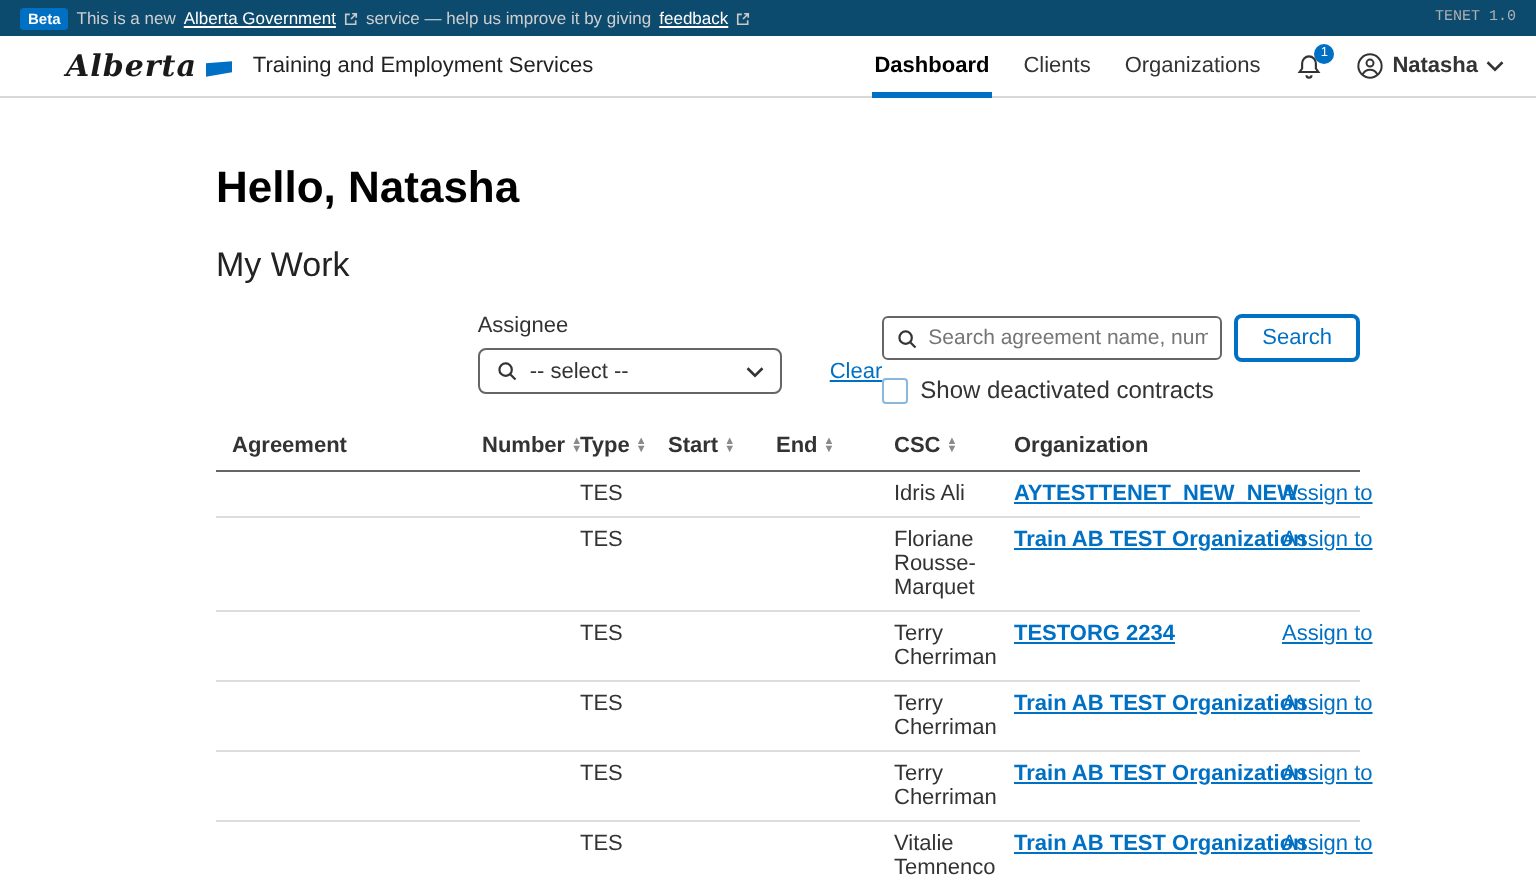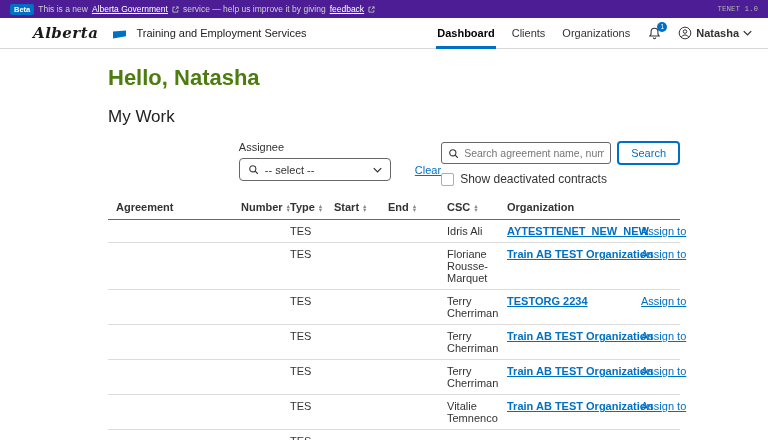--- a/index.html
+++ b/index.html
@@ -1,33 +1,33 @@
 <!DOCTYPE html>
 <html><head>
 <meta charset="utf-8">
 <style>
   * { box-sizing: border-box; margin: 0; padding: 0; }
   html, body { width: 768px; height: 440px; overflow: hidden; background: #fff;
     font-family: "Liberation Sans", sans-serif; color: #333; }
 
   
-  .topbar { height: 18px; background: #4c1d95; color: #cfcfcf; display: flex;
+  .topbar { height: 18px; background: #0c4a6e; color: #cfcfcf; display: flex;
     align-items: center; gap: 4px; padding: 0 10px; font-size: 8.5px; }
   .beta-badge { background: #0070c4; color: #fff; border-radius: 2px;
     padding: 1px 4px; font-size: 7.5px; font-weight: bold; }
   .tb-link { color: #fff; text-decoration: underline; cursor: pointer; }
   .ext-icon { width: 7px; height: 7px; display: inline-block; color: #c9c9c9; }
   .ext-icon svg { width: 7px; height: 7px; display: block; }
   .tb-spacer { flex: 1; }
   .version { color: #b0b0b0; font-size: 7.5px; font-family: Liberation Mono, monospace; }
 
   
   .header { height: 31px; background: #fff; border-bottom: 1px solid #d8d8d8;
     display: flex; align-items: center; padding: 0 16px 0 33px; }
-  .logo { display: flex; align-items: center; gap: 15px; cursor: pointer; }
+  .logo { display: flex; align-items: center; gap: 5px; cursor: pointer; }
   .logo-text { font-family: "DejaVu Serif", serif; font-style: italic;
     font-weight: bold; font-size: 15px; color: #1a1a1a; letter-spacing: 0.5px; }
   .flag-icon { width: 13px; height: 9px; display: inline-block; margin-top: 2px; }
   .app-name { font-size: 11px; margin-left: 10px; color: #222; }
   .nav { margin-left: auto; display: flex; align-items: center; height: 31px; }
   .nav-item { display: flex; align-items: center; height: 31px; padding: 0 1px;
     margin-left: 15px; font-size: 11px; color: #333; cursor: pointer;
     border-bottom: 3px solid transparent; border-top: 3px solid transparent; }
   .nav-item.active { font-weight: bold; color: #000; border-bottom-color: #0070c4; }
   .bell-wrap { position: relative; margin-left: 16px; cursor: pointer; }
@@ -35,21 +35,21 @@
   .badge { position: absolute; top: -4px; right: -5px; min-width: 10px; height: 10px;
     background: #0070c4; color: #fff; font-size: 6.5px; border-radius: 5px;
     display: flex; align-items: center; justify-content: center; padding: 0 2px; }
   .user { display: flex; align-items: center; gap: 4px; margin-left: 16px;
     font-size: 11px; font-weight: bold; cursor: pointer; }
   .user svg.person { width: 14px; height: 14px; }
   .user svg.chev { width: 9px; height: 6px; }
 
   
   .content { margin-left: 108px; width: 572px; }
-  .greeting { font-size: 22px; font-weight: bold; color: #4d7c0f; margin-top: 16px; }
+  .greeting { font-size: 22px; font-weight: bold; color: #000000; margin-top: 32px; }
   .section-title { font-size: 17px; font-weight: 400; color: #222; margin-top: 16px; }
 
   .filters { display: flex; justify-content: flex-end; align-items: flex-start;
     margin-top: 14px; }
   .assignee-label { font-size: 11px; color: #333; margin-bottom: 5px; }
   .select-row { display: flex; align-items: center; }
   .select { width: 152px; height: 23px; border: 1px solid #666; border-radius: 4px;
     background: #fff; display: flex; align-items: center; gap: 6px;
     padding: 0 8px; font-size: 11px; color: #333; cursor: pointer; }
   .select svg.mag { width: 11px; height: 11px; flex: none; }

